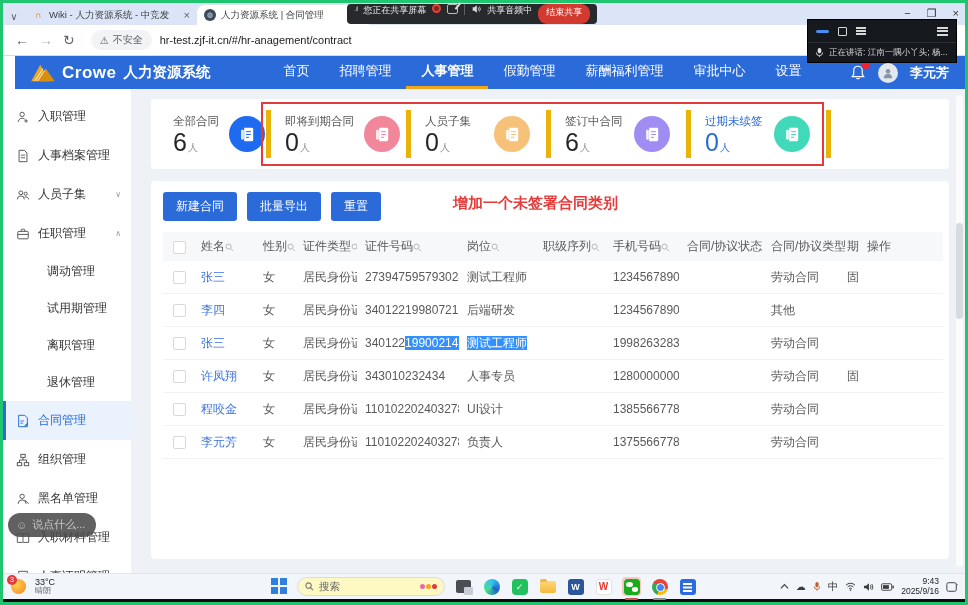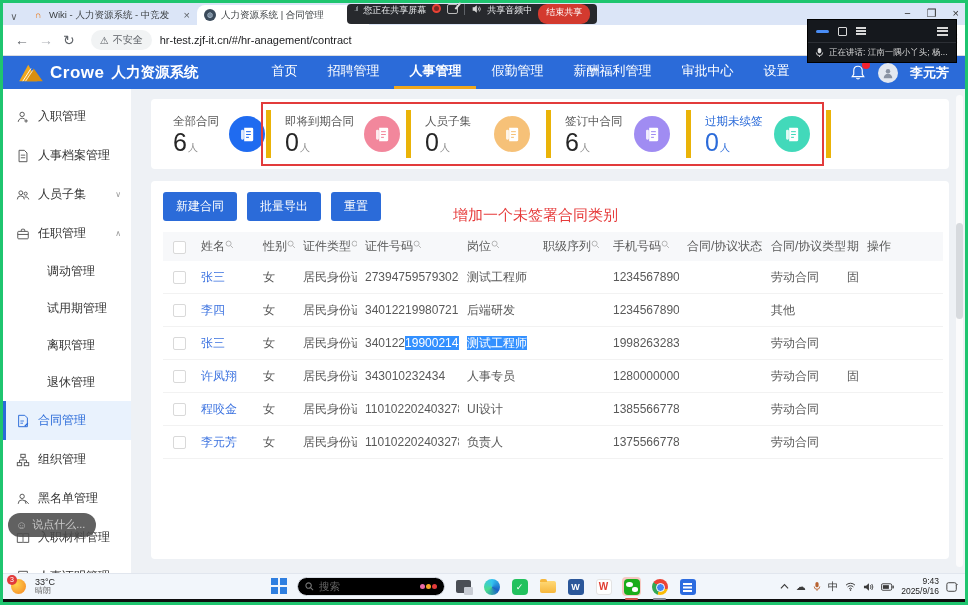--- a/index.html
+++ b/index.html
@@ -41,21 +41,21 @@
   .meeting-panel { position:absolute; right:8px; top:16px; width:150px; background:#15181d; border:1px solid #000; z-index:20; color:#e8e8e8; }
   .mp-row1 { height:22px; display:flex; align-items:center; gap:9px; padding:0 8px; }
   .mp-dash { width:13px; height:3px; background:#4a8df5; border-radius:2px; }
   .mp-sq { width:9px; height:9px; border:1.5px solid #d8d8d8; border-radius:1px; }
   .mp-list span { display:block; width:10px; height:1.5px; background:#d8d8d8; margin:1.5px 0; }
   .mp-layout { margin-left:auto; display:flex; flex-direction:column; gap:1.5px; }
   .mp-layout i { width:11px; height:2px; background:#d8d8d8; }
   .mp-row2 { height:20px; display:flex; align-items:center; gap:5px; padding:0 7px; border-top:1px solid #2c2f35; font-size:8.5px; color:#d6d6d6; white-space:nowrap; overflow:hidden; }
 
   
-  .appnav { height:33px; background:#2b6bd9; display:flex; align-items:center; padding:0 16px; color:#fff; flex:0 0 auto; }
+  .appnav { height:33px; background:#2b6bd9; display:flex; align-items:center; padding:0 16px; color:#fff; flex:0 0 auto;margin-left:12px; }
   .brand { display:flex; align-items:center; gap:7px; }
   .brand .bname { font-size:17px; font-weight:bold; letter-spacing:.5px; }
   .brand .bprod { font-size:14.5px; font-weight:bold; }
   .menu { display:flex; margin-left:58px; height:33px; }
   .menu .mi { display:flex; align-items:center; padding:0 15px; font-size:13px; border-bottom:3px solid transparent; cursor:pointer; white-space:nowrap; }
   .menu .mi.active { border-bottom-color:#f0a71c; font-weight:bold; }
   .nav-right { margin-left:auto; display:flex; align-items:center; gap:12px; }
   .bell { position:relative; cursor:pointer; display:flex; }
   .bell .dot { position:absolute; top:-3px; right:-4px; width:8px; height:8px; background:#f5222d; border-radius:50%; }
   .avatar { width:20px; height:20px; border-radius:50%; background:#e3e8f0; display:flex; align-items:center; justify-content:center; }
@@ -83,48 +83,48 @@
   .stat .stxt .sval { font-size:25px; color:#262626; line-height:1; }
   .stat .stxt .sunit { font-size:10px; color:#8c8c8c; margin-left:1px; }
   .stat.hl .slabel, .stat.hl .sval, .stat.hl .sunit { color:#2b6bd9; }
   .sicon { width:36px; height:36px; border-radius:50%; display:flex; align-items:center; justify-content:center; flex:0 0 auto; margin-left:10px; }
   .red-frame { position:absolute; left:110px; top:3px; width:563px; height:64px; border:2px solid #e23b3b; pointer-events:none; z-index:2; }
 
   
   .content-card { margin-top:12px; background:#fff; border-radius:4px; padding:11px 12px; height:378px; position:relative; }
   .btn-row { display:flex; gap:10px; }
   .btn { background:#2b6bd9; color:#fff; border:none; font-size:12px; padding:6px 13px; border-radius:3px; cursor:pointer; font-family:inherit; }
-  .annotation { position:absolute; left:302px; top:25px; color:#e63b3b; font-size:15px; font-weight:400; white-space:nowrap; }
+  .annotation { position:absolute; left:302px; top:13px; color:#e63b3b; font-size:15px; font-weight:700; white-space:nowrap; }
 
   table.grid { margin-top:11px; width:100%; border-collapse:collapse; table-layout:fixed; font-size:12px; }
   table.grid th { background:#f7f8fa; color:#595959; font-weight:normal; text-align:left; padding:6px 8px; white-space:nowrap; overflow:hidden; }
   table.grid td { padding:7.5px 8px; border-bottom:1px solid #f2f2f2; color:#595959; white-space:nowrap; overflow:hidden; }
   table.grid tr td:first-child, table.grid th:first-child { padding-left:10px; }
   .cb { display:inline-block; width:13px; height:13px; border:1px solid #d9d9d9; border-radius:2px; background:#fff; vertical-align:middle; cursor:pointer; }
   .link { color:#3e74e0; cursor:pointer; }
   .sel { background:#3390ff; color:#fff; }
-  .thc { display:inline-flex; align-items:flex-start; }
+  .thc { display:inline-flex; align-items:flex-end; }
   th.op, td.op { box-shadow:-4px 0 5px rgba(0,0,0,.04); }
   .sliver { padding-left:2px !important; padding-right:0 !important; }
 
   .v-scroll { position:absolute; right:2px; top:6px; bottom:6px; width:7px; background:#fbfbfc; border-radius:4px; }
   .v-scroll .thumb { position:absolute; top:128px; width:7px; height:96px; background:#d7dade; border-radius:4px; }
 
   
   .taskbar { height:26px; background:#f2f6fb; border-top:1px solid #e1e6ee; display:flex; align-items:center; justify-content:center; position:relative; flex:0 0 auto; }
   .weather { position:absolute; left:8px; display:flex; align-items:center; gap:9px; }
   .sun { width:15px; height:15px; border-radius:50%; background:radial-gradient(circle at 35% 35%, #ffd34d, #f58220); position:relative; }
   .sun .wbadge { position:absolute; top:-4px; left:-4px; min-width:10px; height:10px; background:#e23b3b; color:#fff; font-size:7px; border-radius:5px; display:flex; align-items:center; justify-content:center; padding:0 2px; }
   .wtxt { line-height:1.05; }
   .wtemp { font-size:9px; color:#222; }
   .wcond { font-size:8px; color:#666; }
   .tb-center { display:flex; align-items:center; gap:9px; }
   .start { width:17px; height:17px; display:grid; grid-template-columns:7px 7px; grid-gap:1.5px; cursor:pointer; }
   .start i { width:7px; height:7px; background:#2f7fe0; }
-  .searchbox { width:148px; height:19px; background:#000000; border:1px solid #d8dde5; border-radius:10px; display:flex; align-items:center; gap:5px; padding:0 7px; font-size:10.5px; color:#666; cursor:text; }
+  .searchbox { width:148px; height:19px; background:#fef9c3; border:1px solid #d8dde5; border-radius:10px; display:flex; align-items:center; gap:5px; padding:0 7px; font-size:10.5px; color:#666; cursor:text; }
   .searchbox .cluster { margin-left:auto; display:flex; gap:1px; }
   .searchbox .cluster i { width:5px; height:5px; border-radius:50%; }
   .tbi { width:19px; height:19px; border-radius:4px; position:relative; display:flex; align-items:center; justify-content:center; cursor:pointer; flex:0 0 auto; }
   .tbi .under { position:absolute; bottom:-4px; left:3px; right:3px; height:2px; border-radius:1px; }
   .tbi.hlbg { background:#f6c8c2; }
   .ic-taskview { width:15px; height:13px; background:#4a4e55; border-radius:2px; position:relative; }
   .ic-taskview::after { content:""; position:absolute; right:-2px; bottom:-2px; width:9px; height:8px; background:#c8ccd4; border-radius:1px; }
   .ic-edge { width:16px; height:16px; border-radius:50%; background:conic-gradient(#35c4f0, #1b62c5, #49dd8e, #35c4f0); }
   .ic-green { width:16px; height:16px; border-radius:4px; background:#22c15e; color:#fff; font-size:9px; display:flex; align-items:center; justify-content:center; }
   .ic-folder { width:16px; height:12px; background:linear-gradient(#ffd977,#f6b73c); border-radius:2px; position:relative; }

